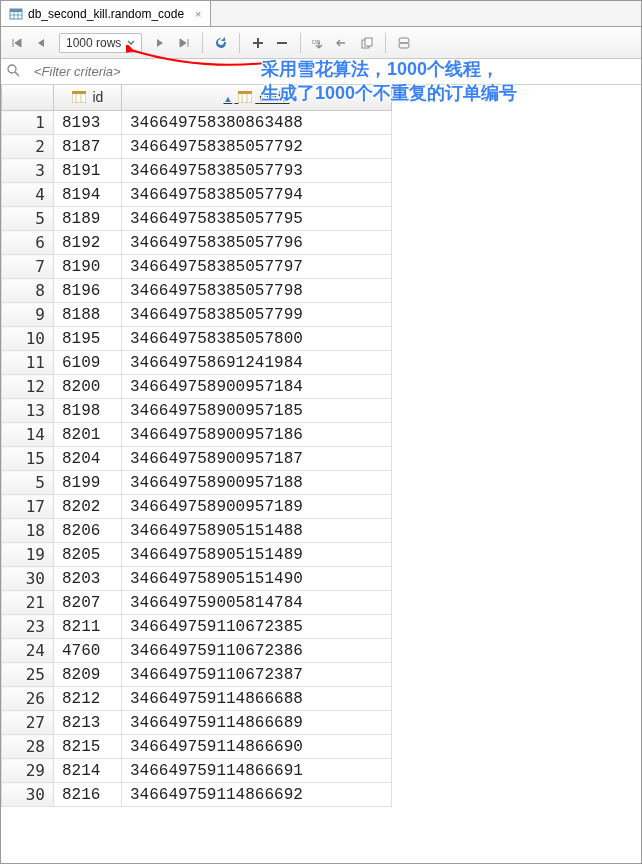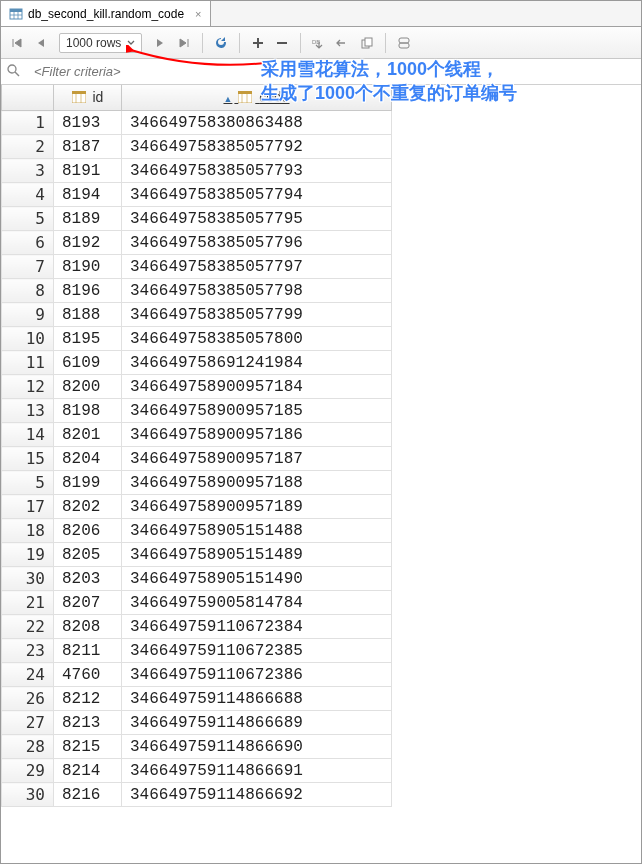--- a/index.html
+++ b/index.html
@@ -425,35 +425,35 @@
           <td class="rownum">30</td>
           <td class="id-cell">8203</td>
           <td class="code-cell">346649758905151490</td>
         </tr>
         <tr>
           <td class="rownum">21</td>
           <td class="id-cell">8207</td>
           <td class="code-cell">346649759005814784</td>
         </tr>
         <tr>
-          <td class="rownum">22</td>
-          <td class="id-cell">8208</td>
-          <td class="code-cell">346649759110672384</td>
-        </tr>
-        <tr>
           <td class="rownum">23</td>
           <td class="id-cell">8211</td>
           <td class="code-cell">346649759110672385</td>
         </tr>
         <tr>
           <td class="rownum">24</td>
           <td class="id-cell">4760</td>
           <td class="code-cell">346649759110672386</td>
         </tr>
         <tr>
+          <td class="rownum">25</td>
+          <td class="id-cell">8209</td>
+          <td class="code-cell">346649759110672387</td>
+        </tr>
+        <tr>
           <td class="rownum">26</td>
           <td class="id-cell">8212</td>
           <td class="code-cell">346649759114866688</td>
         </tr>
         <tr>
           <td class="rownum">27</td>
           <td class="id-cell">8213</td>
           <td class="code-cell">346649759114866689</td>
         </tr>
         <tr>

